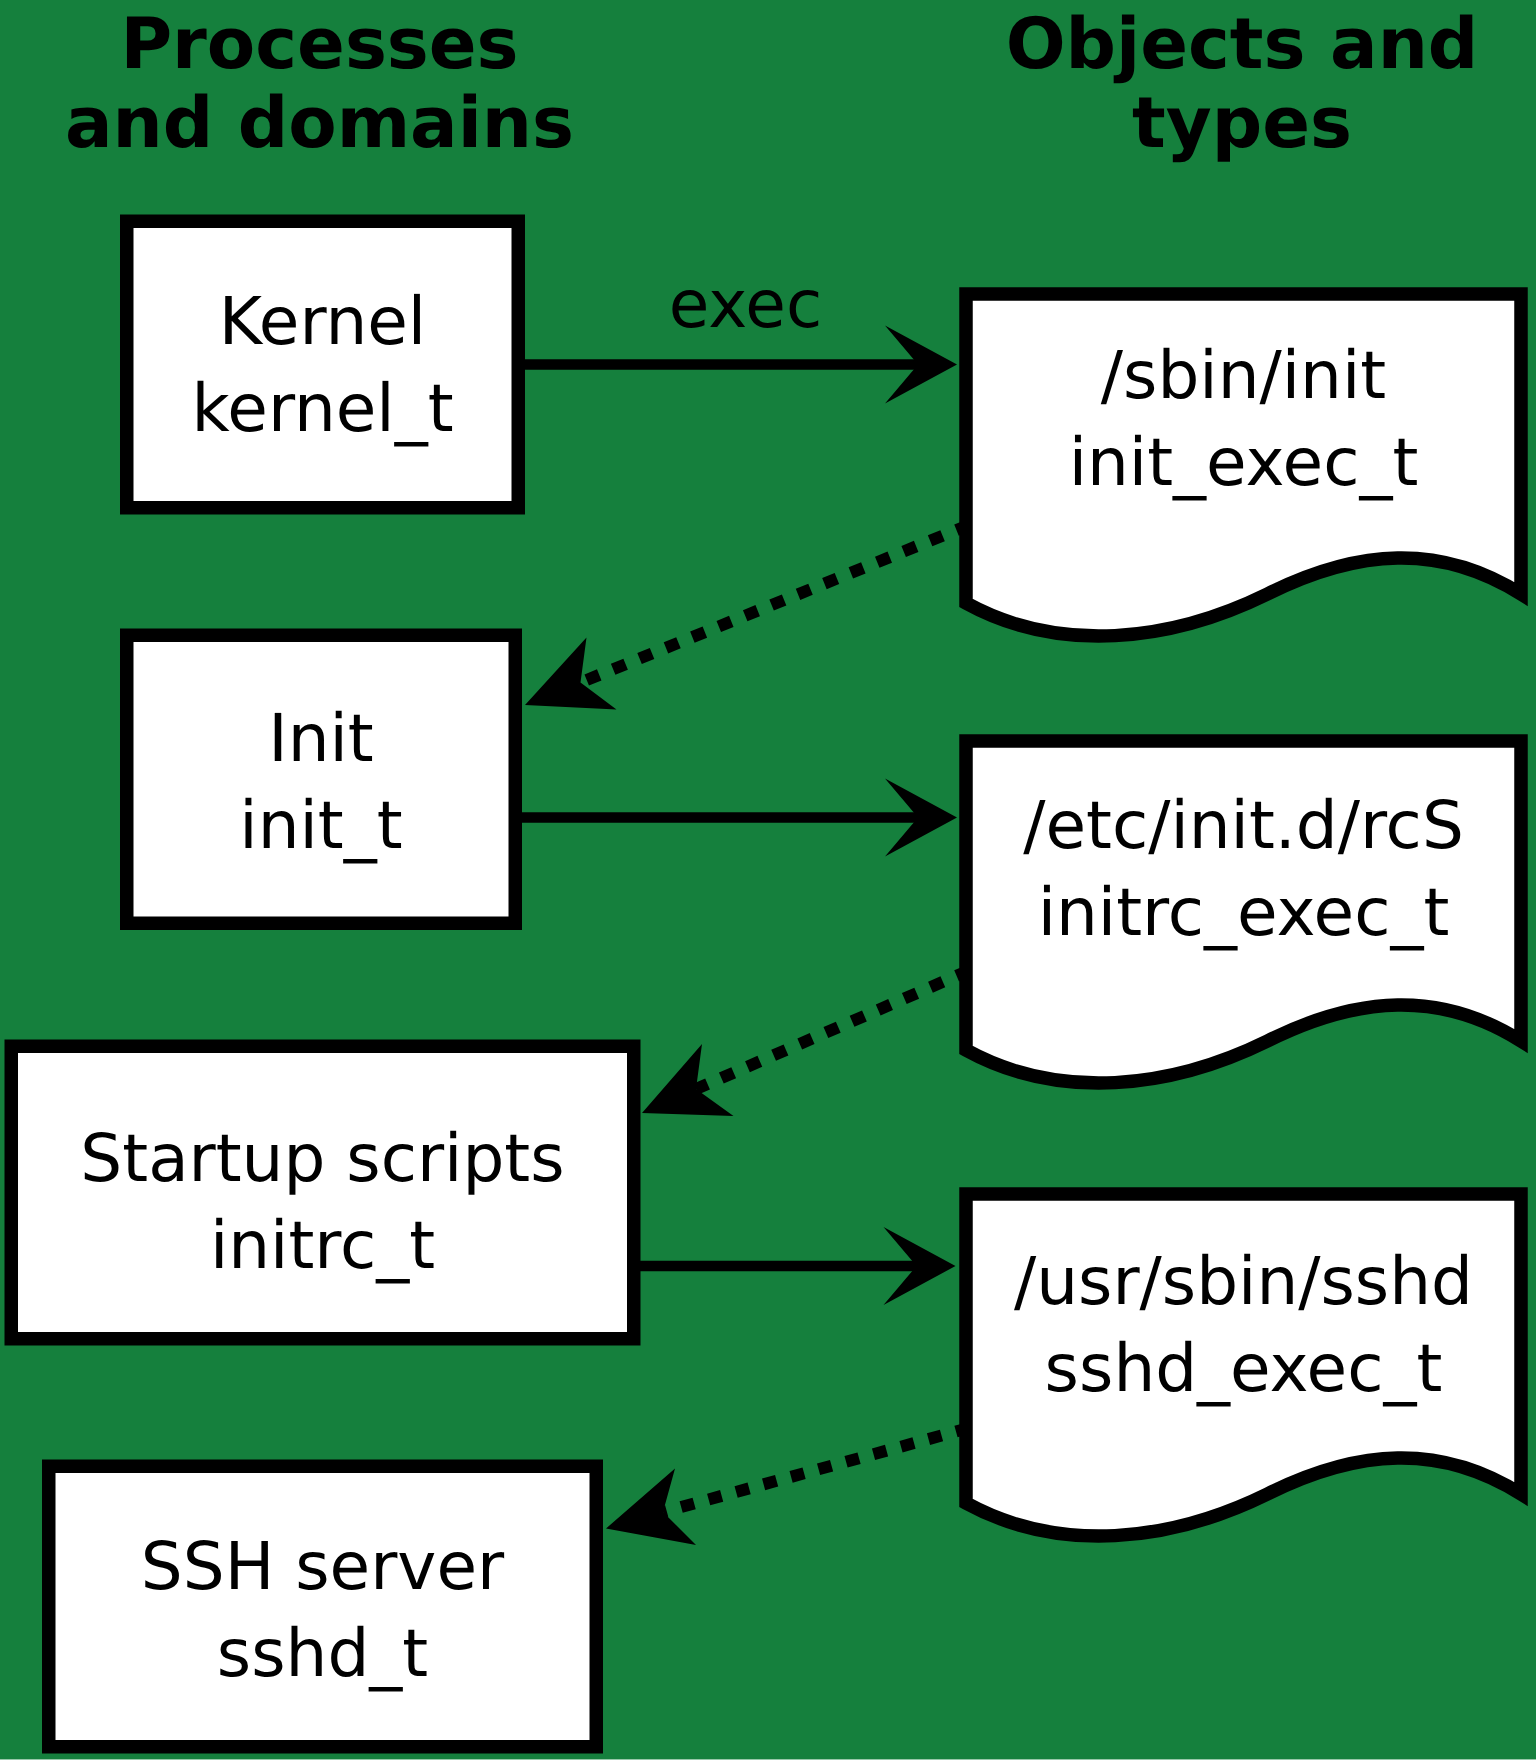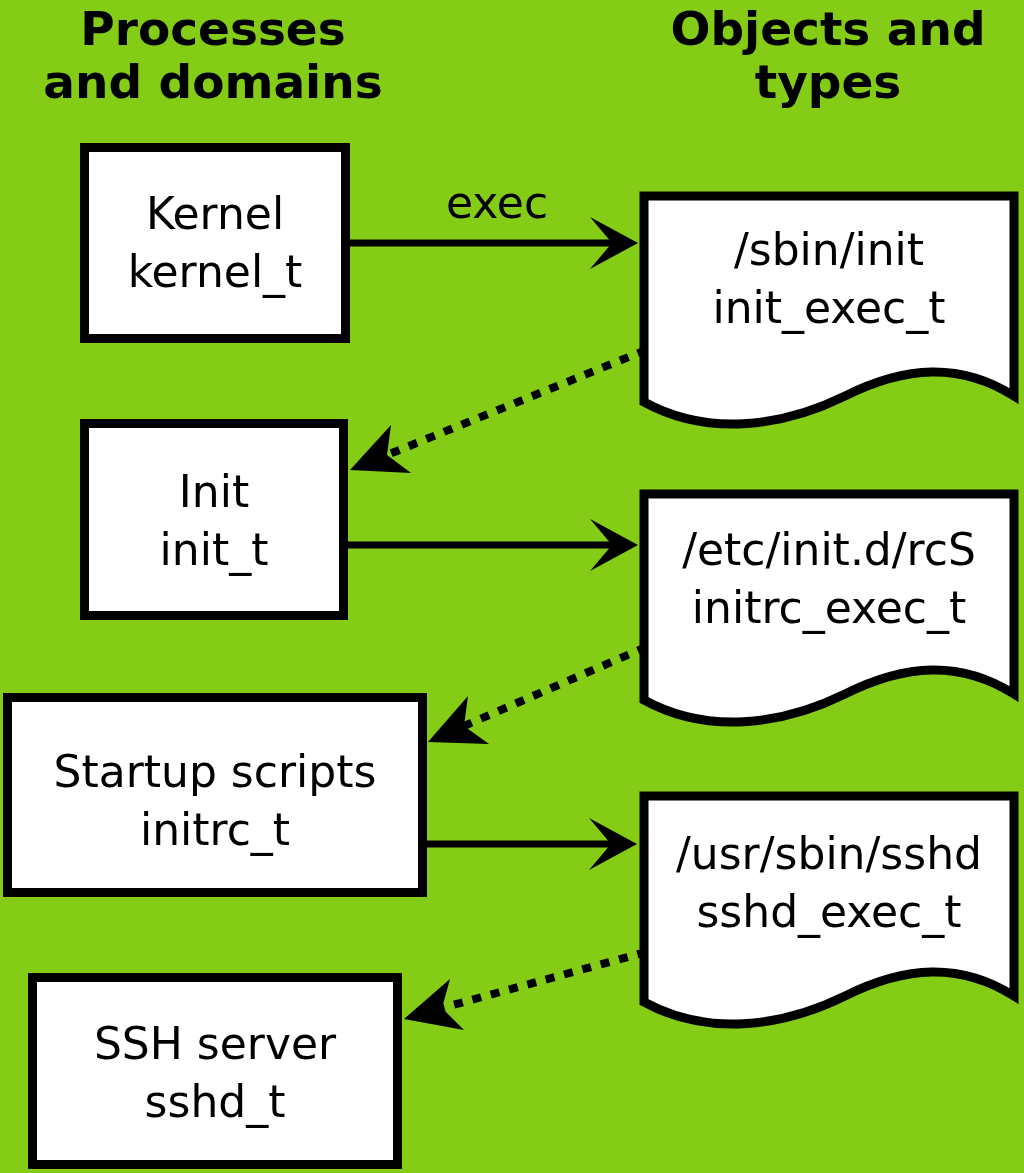--- a/index.html
+++ b/index.html
@@ -1,16 +1,16 @@
 <!DOCTYPE html>
 <html><head>
 <meta charset="utf-8">
 <style>
   html, body { margin: 0; padding: 0; background: #ffffff; }
-  .canvas { width: 1024px; height: 1173px; position: relative; background: #84cc16; }
+  .canvas { width: 1024px; height: 1173px; position: relative; background: #15803d; }
   svg { display: block; }
   text {
     font-family: "DejaVu Sans", "Liberation Sans", sans-serif;
     fill: #000000;
   }
   .heading { font-size: 47px; font-weight: bold; }
   .node-label { font-size: 44px; }
   .edge-label { font-size: 44px; }
   .shape { fill: #ffffff; stroke: #000000; stroke-width: 9; }
   .solid-line { stroke: #000000; stroke-width: 7; fill: none; }

